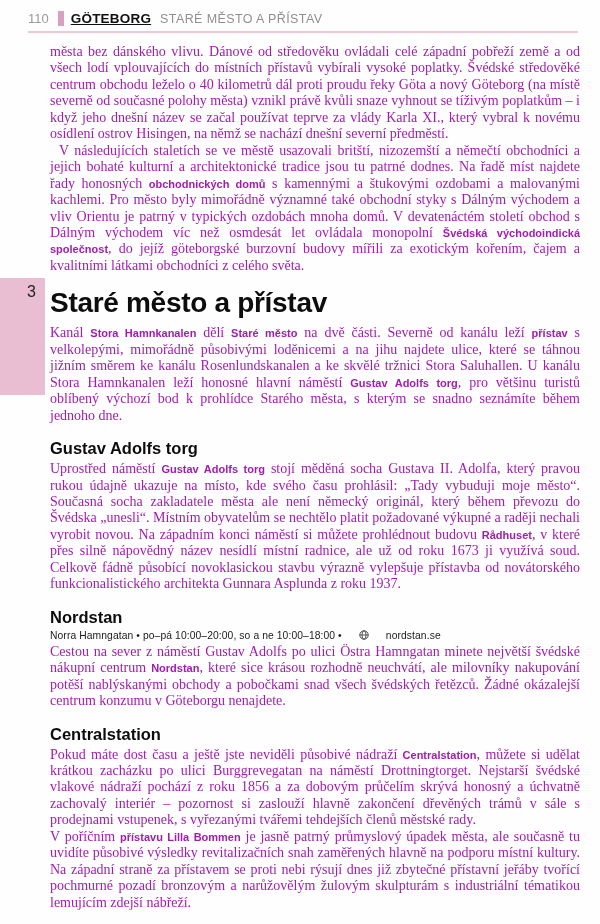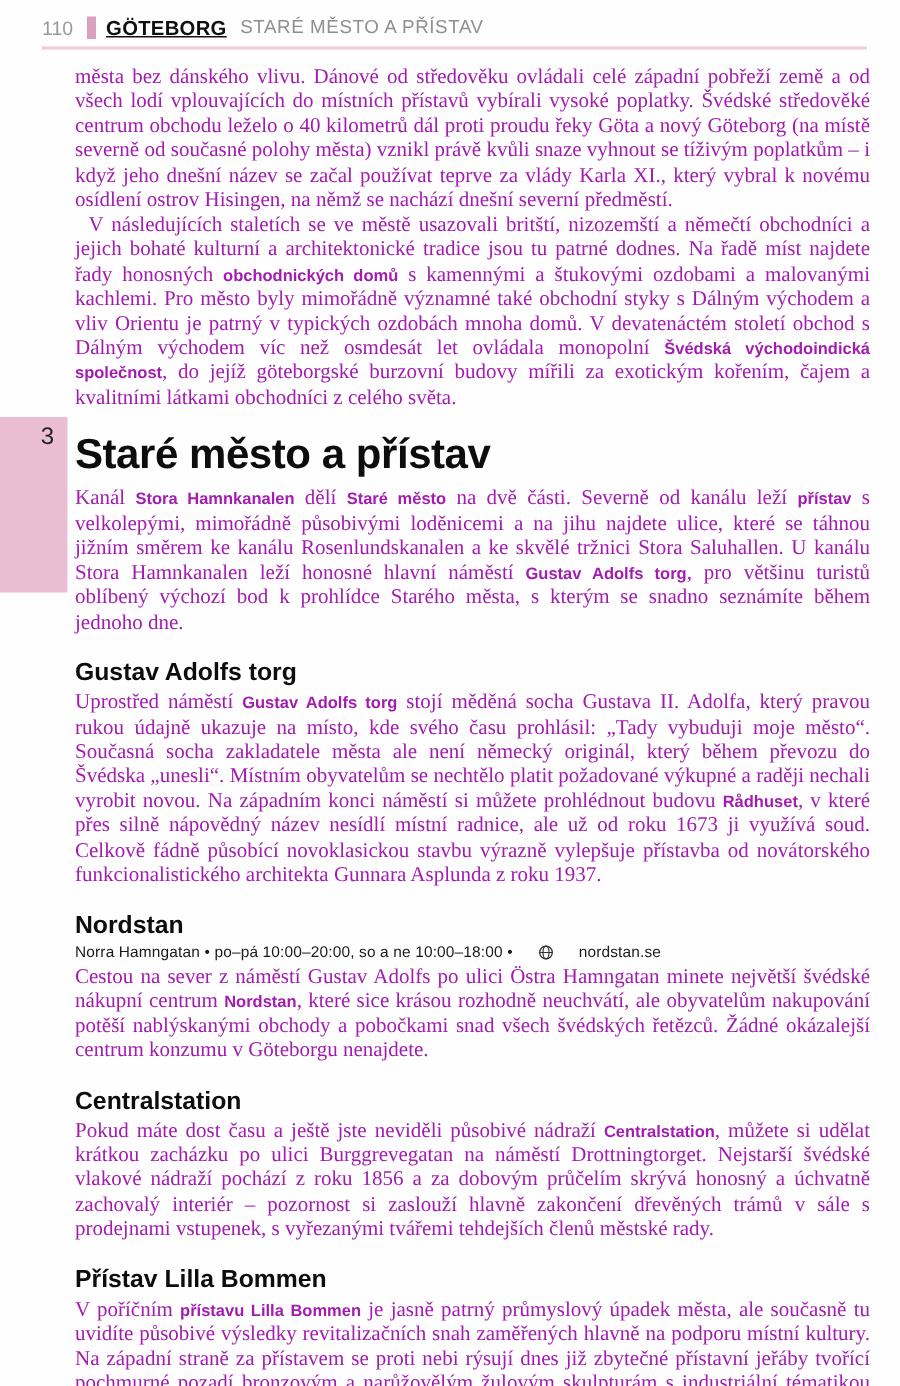--- a/index.html
+++ b/index.html
@@ -4,21 +4,21 @@
 <style>
   * { margin:0; padding:0; box-sizing:border-box; }
   html,body { background:#ffffff; }
   .page {
     position:relative; width:600px; height:924px; background:#fefefe;
     font-family:"Liberation Serif", serif; color:#141414; overflow:hidden;
   }
   
   .running-header {
     position:absolute; top:11px; left:28px; right:22px;
-    display:flex; 
+    display:flex; align-items:center;
     font-family:"Liberation Sans", sans-serif;
   }
   .pagenum { color:#9a9a9a; font-size:13px; margin-right:9px; }
   .pink-tick { width:6px; height:15px; background:#d9a0bf; margin-right:7px; }
   .city { font-weight:700; font-size:13.5px; color:#101010; margin-right:9px; letter-spacing:0.2px;text-decoration:underline; }
   .chapter { color:#8f8f8f; font-size:12.5px; letter-spacing:0.4px; }
   .header-rule { position:absolute; top:31px; left:28px; right:22px; height:2px; background:#efc9da; }
   
   .chapter-tab {
     position:absolute; left:0; top:278px; width:45px; height:117px;
@@ -83,22 +83,21 @@
       <span>Norra Hamngatan • po–pá 10:00–20:00, so a ne 10:00–18:00 •</span>
       <span class="globe">
         <svg width="10" height="10" viewBox="0 0 10 10">
           <circle cx="5" cy="5" r="4.2" fill="none" stroke="#333" stroke-width="0.9"></circle>
           <ellipse cx="5" cy="5" rx="2" ry="4.2" fill="none" stroke="#333" stroke-width="0.8"></ellipse>
           <line x1="0.8" y1="5" x2="9.2" y2="5" stroke="#333" stroke-width="0.8"></line>
         </svg>
       </span>
       <span>nordstan.se</span>
     </div>
-    <p class="body-par"><span>Cestou na sever z náměstí Gustav Adolfs po ulici Östra Hamngatan minete největší švéd­ské nákupní centrum </span><span class="bs">Nordstan</span><span>, které sice krásou rozhodně neuchvátí, ale obyvatelům nakupování potěší nablýskanými obchody a pobočkami snad všech švédských řetězců. Žádné okázalejší centrum konzumu v Göteborgu nenajdete.</span></p>
+    <p class="body-par"><span>Cestou na sever z náměstí Gustav Adolfs po ulici Östra Hamngatan minete největší švéd­ské nákupní centrum </span><span class="bs">Nordstan</span><span>, které sice krásou rozhodně neuchvátí, ale milovníky nakupování potěší nablýskanými obchody a pobočkami snad všech švédských řetězců. Žádné okázalejší centrum konzumu v Göteborgu nenajdete.</span></p>
 
     <h2>Centralstation</h2>
     <p class="body-par"><span>Pokud máte dost času a ještě jste neviděli působivé nádraží </span><span class="bs">Centralstation</span><span>, můžete si udělat krátkou zacházku po ulici Burggrevegatan na náměstí Drottningtorget. Nejstarší švédské vlakové nádraží pochází z roku 1856 a za dobovým průčelím skrývá honosný a úchvatně zachovalý interiér – pozornost si zaslouží hlavně zakončení dřevěných trámů v sále s prodejnami vstupenek, s vyřezanými tvářemi tehdejších členů městské rady.</span></p>
 
-    <h2>Přístav Lilla Bommen</h2>
     <p class="body-par"><span>V poříčním </span><span class="bs">přístavu Lilla Bommen</span><span> je jasně patrný průmyslový úpadek města, ale součas­ně tu uvidíte působivé výsledky revitalizačních snah zaměřených hlavně na podporu místní kultury. Na západní straně za přístavem se proti nebi rýsují dnes již zbytečné pří­stavní jeřáby tvořící pochmurné pozadí bronzovým a narůžovělým žulovým skulpturám s industriální tématikou lemujícím zdejší nábřeží.</span></p>
 
   </div>
 </div>
 
 </body></html>

